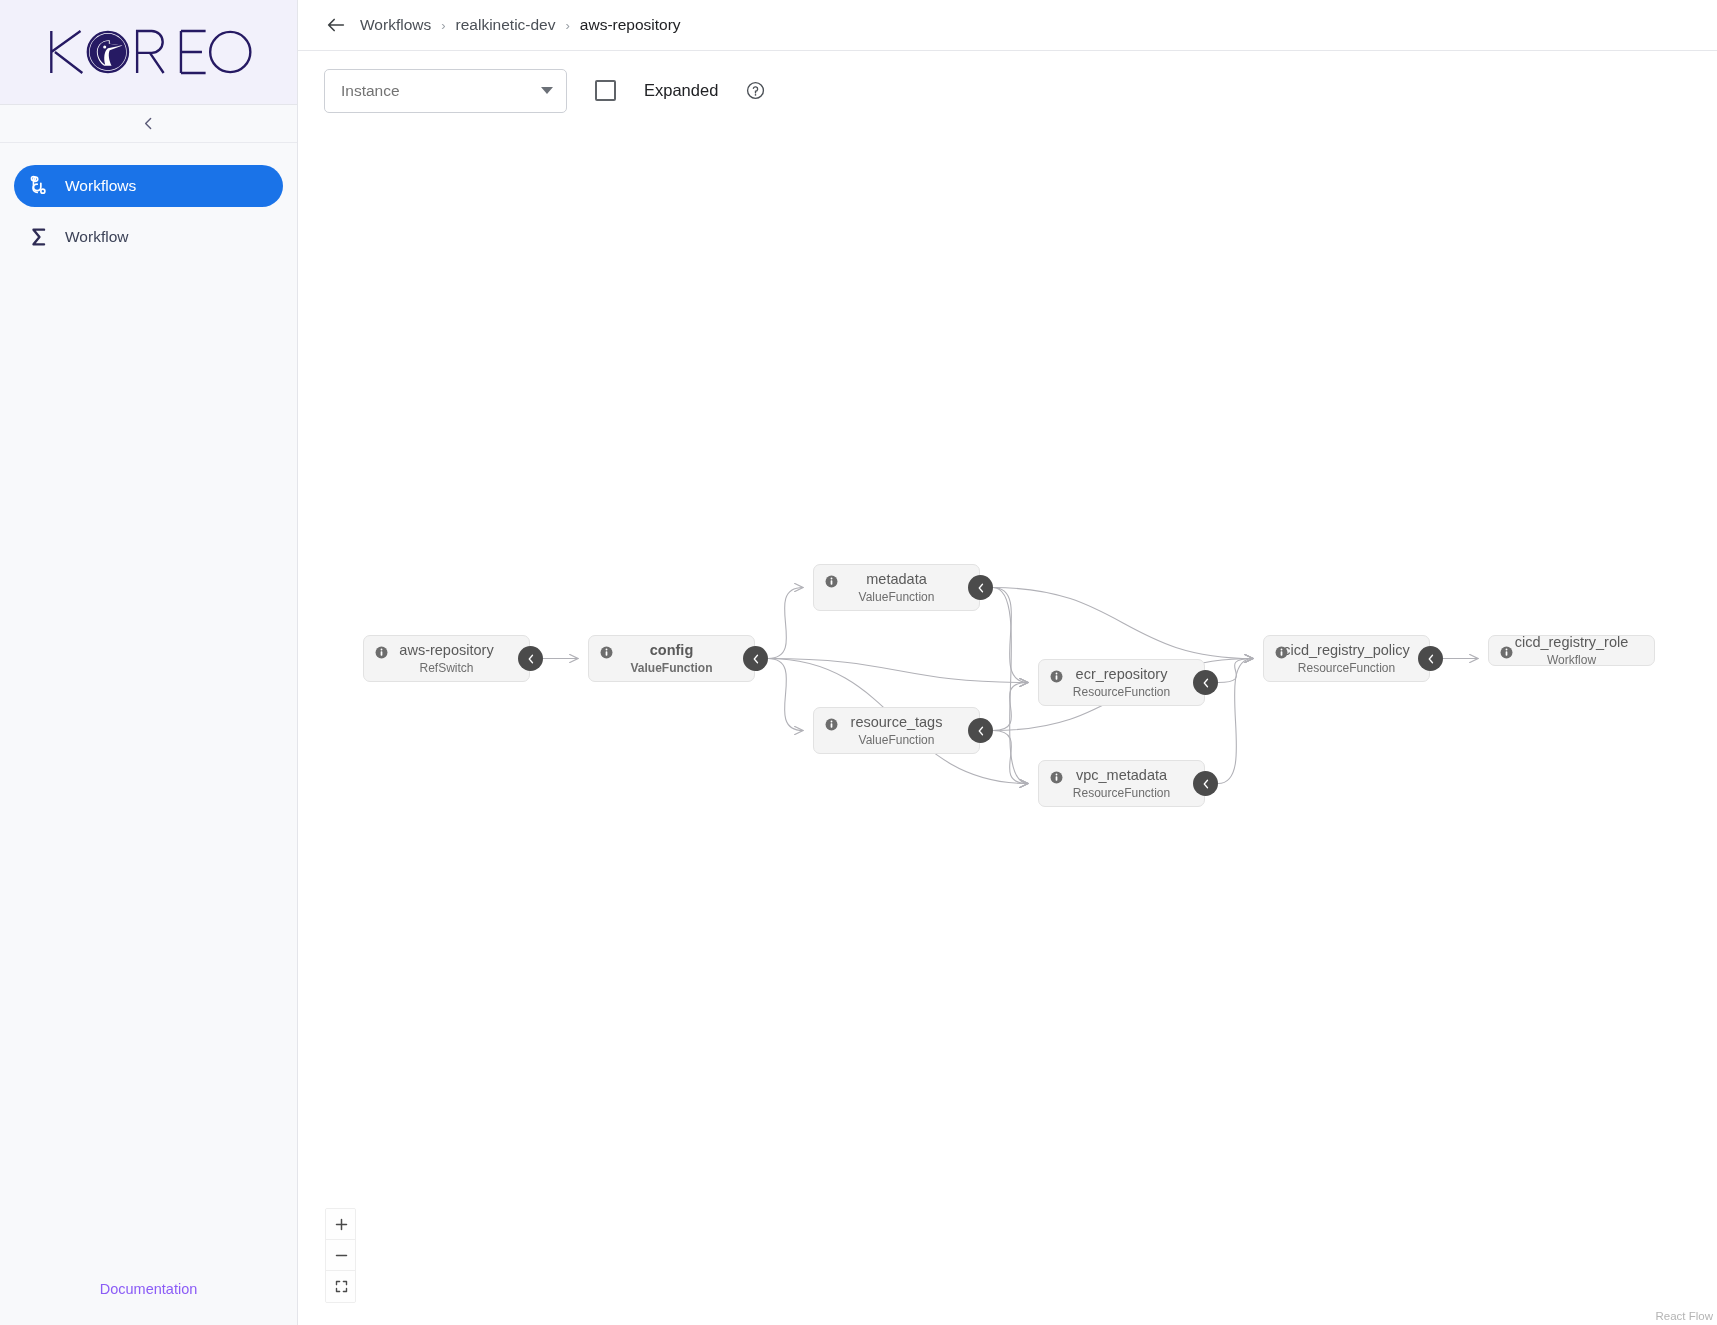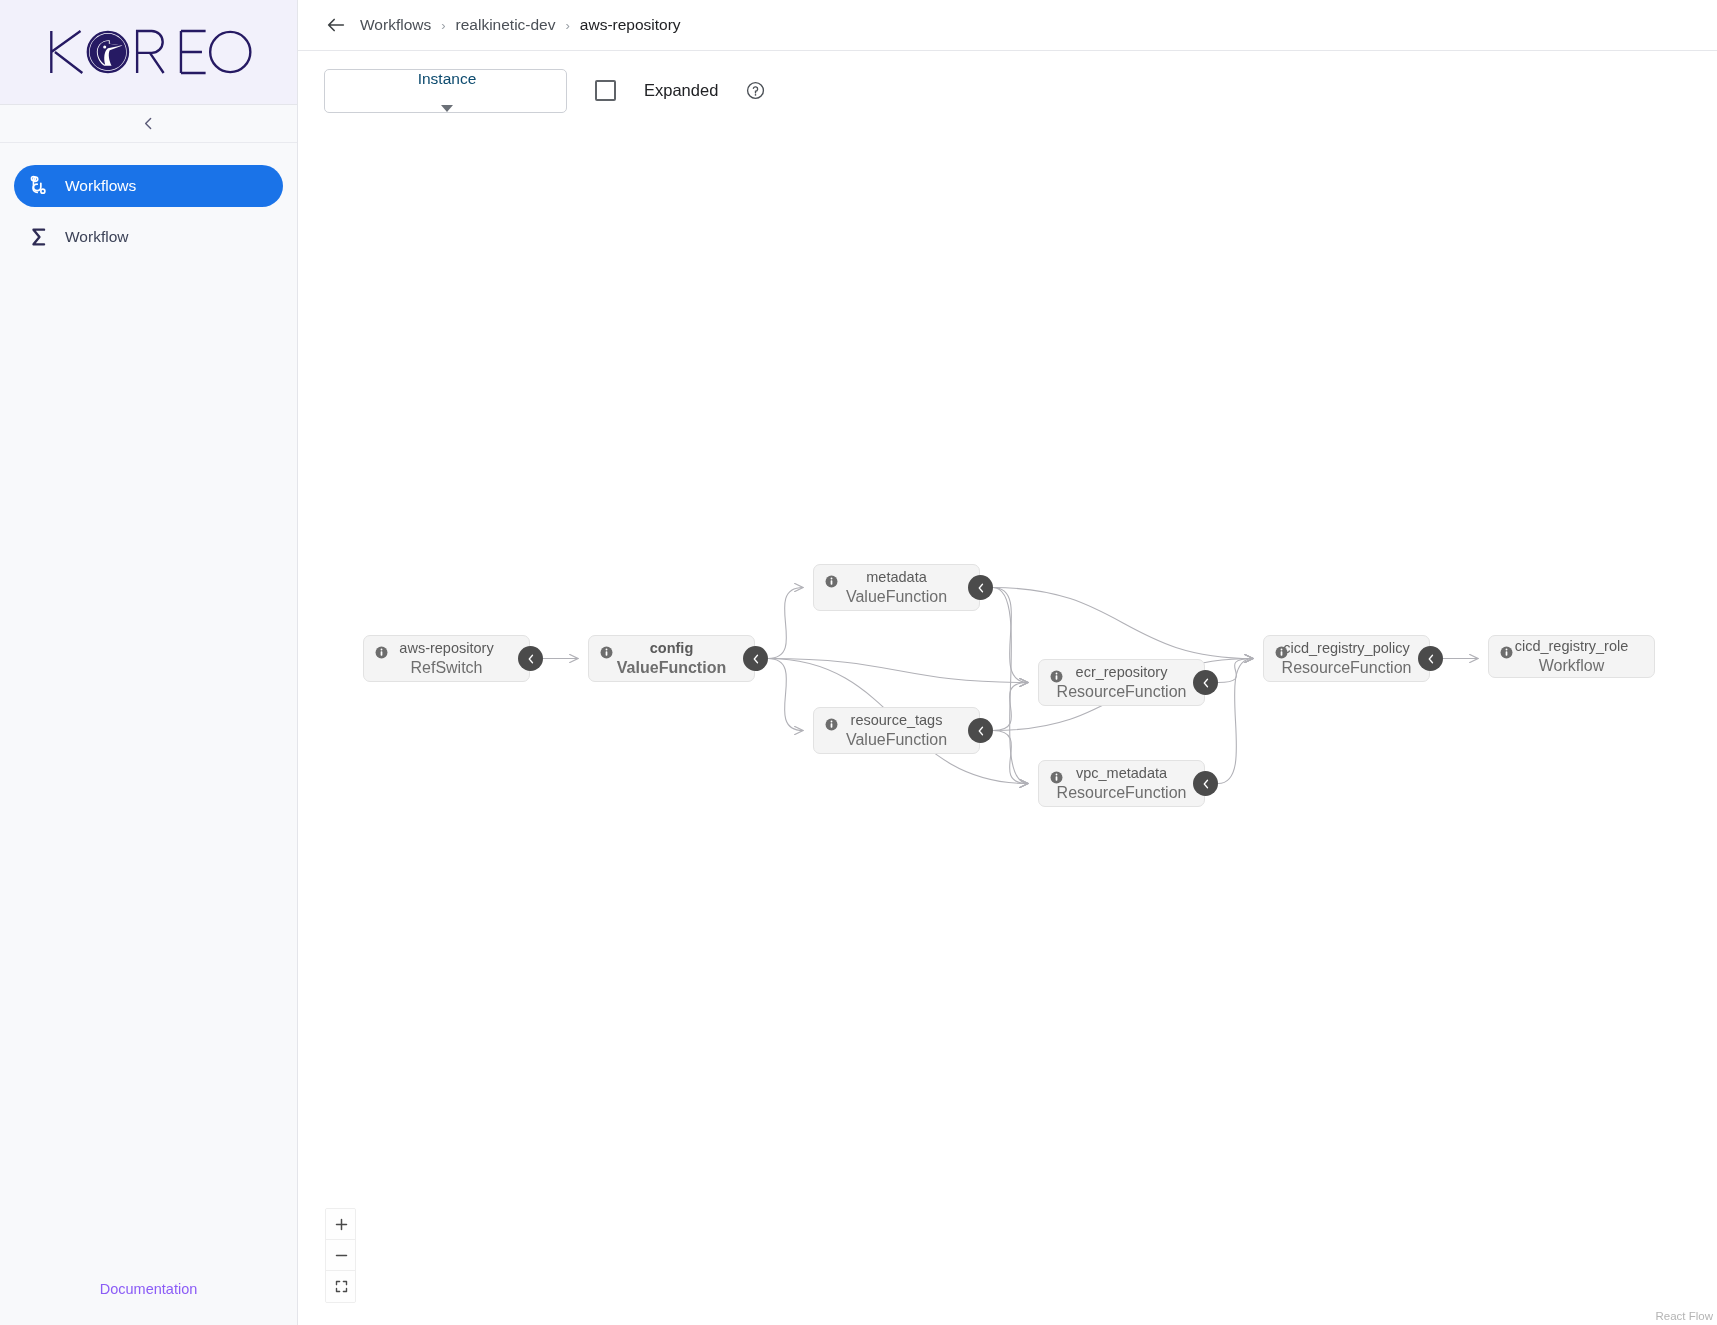--- a/index.html
+++ b/index.html
@@ -70,22 +70,22 @@
     height: 79px; flex: 0 0 79px;
     display: flex; align-items: center; gap: 28px;
     padding: 0 26px;
     background: #ffffff;
   }
   .select {
     width: 243px; height: 44px;
     border: 1px solid #cdd0d6; border-radius: 5px;
     display: flex; align-items: center; justify-content: space-between;
     padding: 0 13px 0 16px;
-    font-size: 15.5px; color: #0c4a6e;
-    background: #ffffff; cursor: pointer; flex-direction: column;
+    font-size: 15.5px; color: #737373;
+    background: #ffffff; cursor: pointer;
   }
   .caret { width:0;height:0;border-left:6px solid transparent;border-right:6px solid transparent;border-top:7px solid #6b7077; }
   .check-group { display: flex; align-items: center; gap: 28px; cursor: pointer; }
   .checkbox { width: 21px; height: 21px; border: 2px solid #5f6368; border-radius: 2px; background:#fff; }
   .check-label { font-size: 16.5px; color: #202124; }
   .help-icon { width: 19px; height: 19px; }
 
   
   .canvas { position: relative; flex: 1; background: #ffffff; overflow: hidden; }
   .flow-svg { position: absolute; inset: 0; width: 100%; height: 100%; }
@@ -93,21 +93,21 @@
   .node {
     position: absolute;
     border: 1px solid #e2e2e2;
     border-radius: 7px;
     background: #f4f4f4;
     display: flex; flex-direction: column;
     align-items: center; justify-content: center;
     cursor: pointer;
   }
   .node-title { font-size: 14.5px; color: #5a5a5a; line-height: 1.15; }
-  .node-sub { font-size: 16px; color: #6e6e6e; margin-top: 3px; }
+  .node-sub { font-size: 12px; color: #6e6e6e; margin-top: 3px; }
   .node .info-dot {
     position: absolute; left: 11px; top: 10px;
     width: 13px; height: 13px;
   }
   .handle {
     position: absolute; width: 25px; height: 25px;
     border-radius: 50%; background: #4b4b4b;
     display: flex; align-items: center; justify-content: center;
     cursor: pointer; z-index: 5;
   }
@@ -334,21 +334,21 @@
               <rect x="10.4" y="9.8" width="3.2" height="8.2" rx="1.2" fill="#ffffff"></rect>
             </svg>
             <div class="node-title">cicd_registry_policy</div>
             <div class="node-sub">ResourceFunction</div>
           </div>
           <div class="handle" style="left: 1120px; top: 516px;">
             <svg viewBox="0 0 24 24">
               <path d="M15 4.5 L8.5 12 L15 19.5" fill="none" stroke="#ffffff" stroke-width="2.6" stroke-linecap="round" stroke-linejoin="round"></path>
             </svg>
           </div>
-          <div class="node" style="left: 1190px; top: 505px; width: 167px; height: 43px;">
+          <div class="node" style="left: 1190px; top: 505px; width: 167px; height: 31px;">
             <svg class="info-dot" viewBox="0 0 24 24">
               <circle cx="12" cy="12" r="11" fill="#6d6d6d"></circle>
               <circle cx="12" cy="6.4" r="1.7" fill="#ffffff"></circle>
               <rect x="10.4" y="9.8" width="3.2" height="8.2" rx="1.2" fill="#ffffff"></rect>
             </svg>
             <div class="node-title">cicd_registry_role</div>
             <div class="node-sub">Workflow</div>
           </div>
         </div>
 

